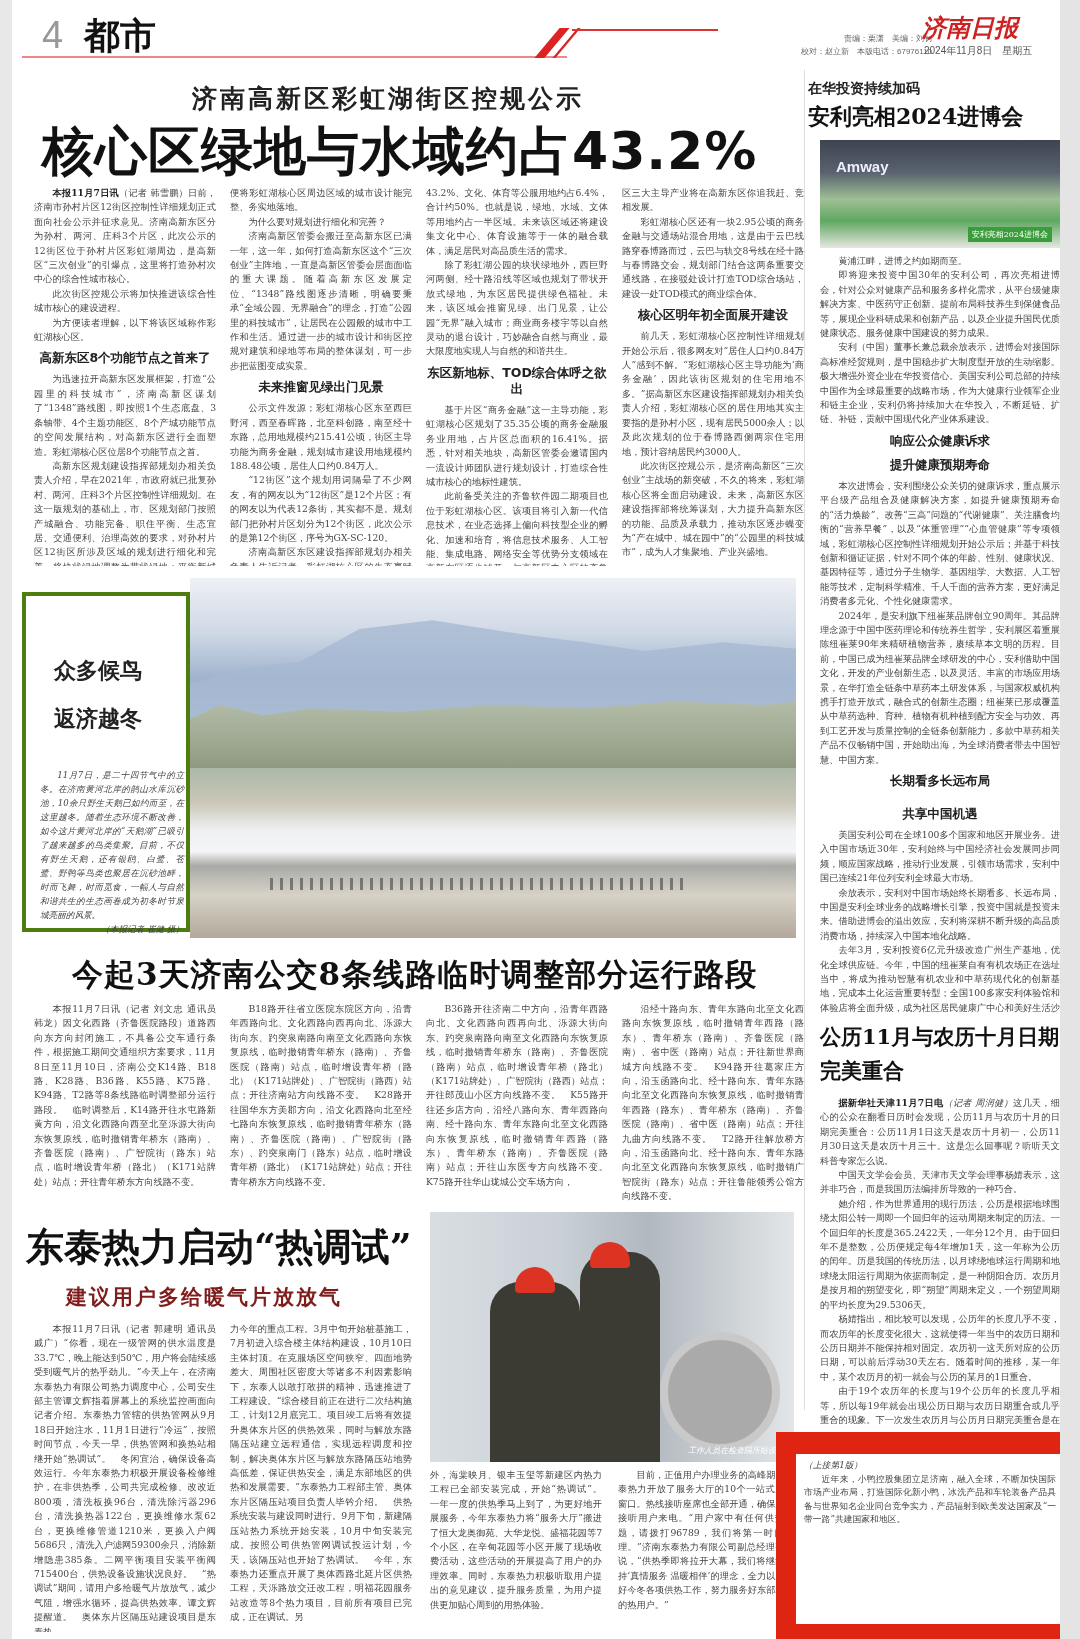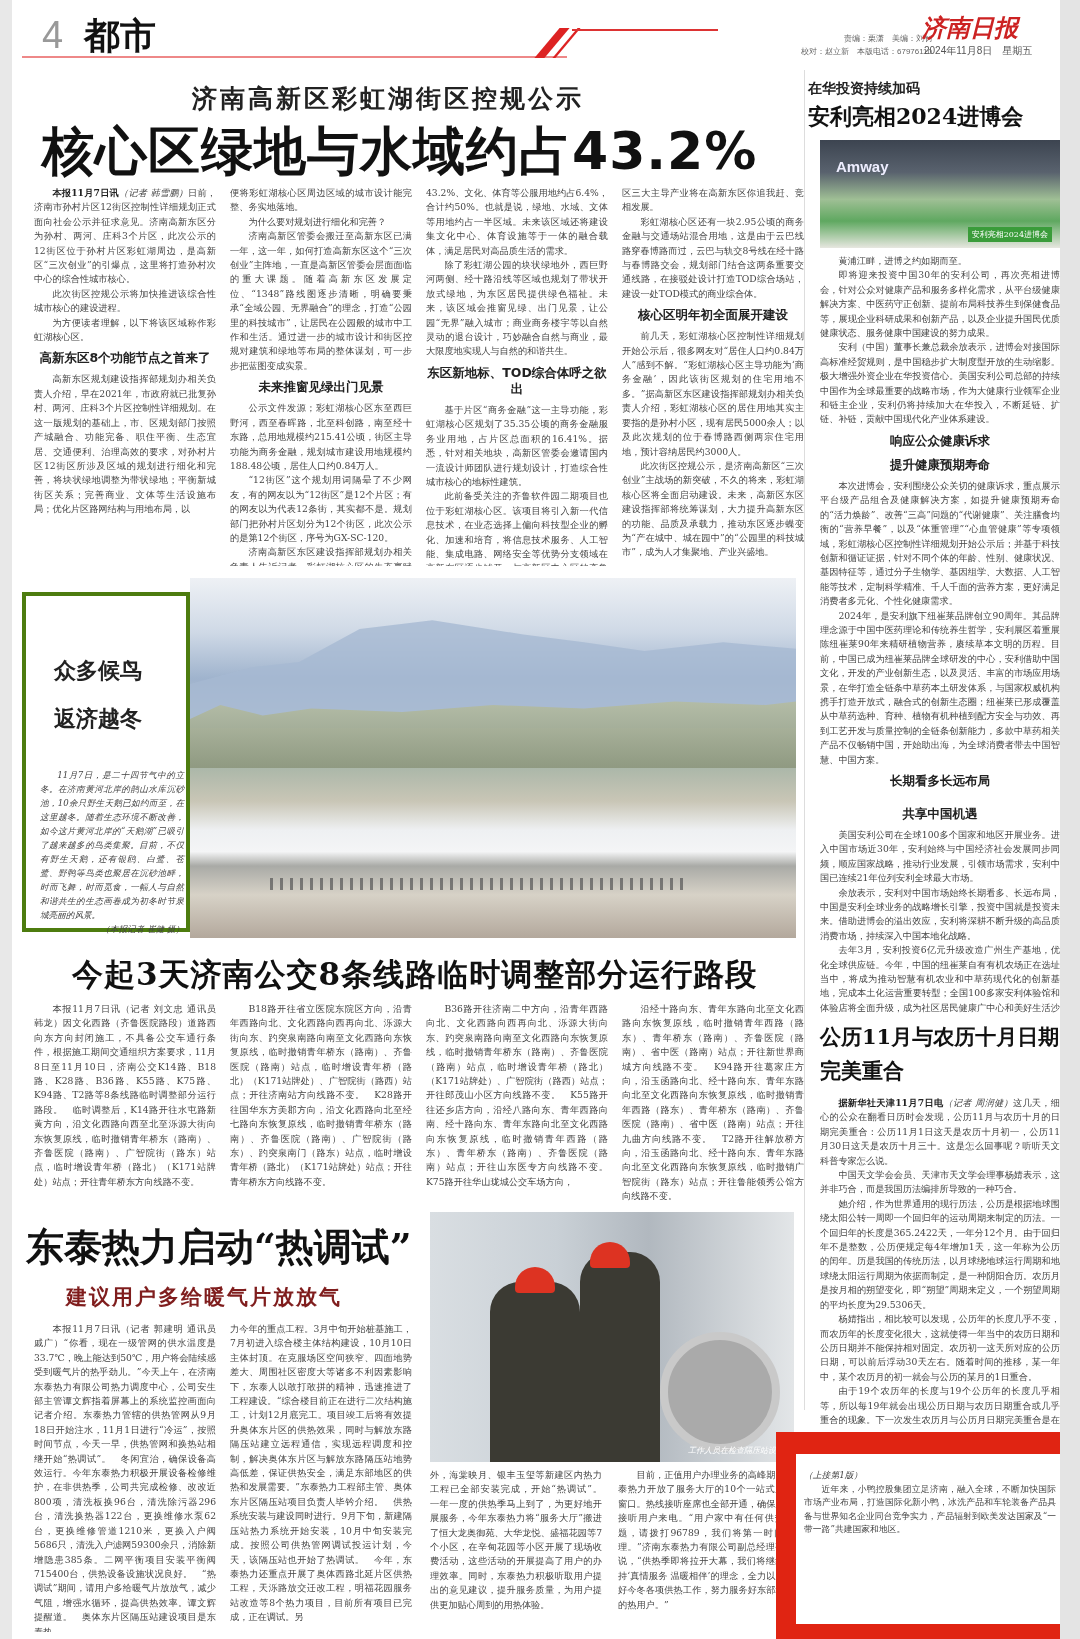--- a/index.html
+++ b/index.html
@@ -37,21 +37,21 @@
 .helmet{position:absolute;width:40px;height:26px;border-radius:20px 20px 4px 4px;background:#d32}
 .person{position:absolute;background:#3b3a33;border-radius:30px 30px 0 0}
 .pipe{position:absolute;border-radius:50%;border:8px solid #c9c9c9;background:#aaa}
 .subhead2{position:absolute;left:60px;top:954px;font-weight:bold;font-size:31px;color:#111;letter-spacing:1px}
 .heat-head{position:absolute;left:14px;top:1222px;font-family:"DejaVu Serif",serif;font-weight:bold;font-size:38px;color:#111}
 .heat-sub{position:absolute;left:54px;top:1283px;font-family:"DejaVu Sans",sans-serif;font-weight:bold;font-size:21px;color:#7f1d1d;letter-spacing:2px}
 .rside-kicker{position:absolute;left:808px;top:80px;font-family:"DejaVu Sans",sans-serif;font-weight:bold;font-size:14px;color:#222}
 .rside-title{position:absolute;left:808px;top:102px;font-weight:bold;font-size:22px;color:#111}
 .cal-title{position:absolute;left:808px;top:1020px;font-weight:bold;font-size:21px;color:#111;line-height:34px;width:250px}
 .redbox{position:absolute;left:764px;top:1432px;width:296px;height:207px;background:#e02412}
-.redbox .inner{position:absolute;left:20px;top:22px;width:268px;height:170px;background:#fff;padding:15px 8px;font-size:8.8px;line-height:13.6px;color:#444;text-align:justify}
+.redbox .inner{position:absolute;left:20px;top:22px;width:268px;height:170px;background:#fff;padding:5px 8px;font-size:8.8px;line-height:13.6px;color:#444;text-align:justify}
 .redbox .inner p{text-indent:2em}
 .caption-small{font-size:8px;color:#444}
 .vline{position:absolute;width:1px;background:#ddd}
 .scrollbar{position:absolute;left:1060px;top:0;width:20px;height:1639px;background:#e4e4e4}
 </style>
 </head>
 <body>
 
 <div class="page">
 
@@ -68,24 +68,25 @@
     </div>
     <div class="logo">济南日报</div>
     <div class="pubdate">2024年11月8日　星期五</div>
   </div>
 
   <div class="kicker">济南高新区彩虹湖街区控规公示</div>
   <div class="headline">核心区绿地与水域约占43.2%</div>
 
   <div class="cols" style="left:22px;top:186px;width:780px;height:380px">
     <div class="col" style="left:0;top:0;width:182px;height:380px">
-      <p><span class="lead">本报11月7日讯</span><span style="font-style:italic">（记者 韩雪鹏）</span><span>日前，济南市孙村片区12街区控制性详细规划正式面向社会公示并征求意见。济南高新东区分为孙村、两河、庄科3个片区，此次公示的12街区位于孙村片区彩虹湖周边，是高新区“三次创业”的引爆点，这里将打造孙村次中心的综合性城市核心。</span></p>
+      <p><span class="lead">本报11月7日讯</span><span style="">（记者 韩雪鹏）</span><span>日前，济南市孙村片区12街区控制性详细规划正式面向社会公示并征求意见。济南高新东区分为孙村、两河、庄科3个片区，此次公示的12街区位于孙村片区彩虹湖周边，是高新区“三次创业”的引爆点，这里将打造孙村次中心的综合性城市核心。</span></p>
       <p>此次街区控规公示将加快推进该综合性城市核心的建设进程。</p>
       <p>为方便读者理解，以下将该区域称作彩虹湖核心区。</p>
       <h4>高新东区8个功能节点之首来了</h4>
+      <p>为迅速拉开高新东区发展框架，打造“公园里的科技城市”，济南高新区谋划了“1348”路线图，即按照1个生态底盘、3条轴带、4个主题功能区、8个产城功能节点的空间发展结构，对高新东区进行全面塑造。彩虹湖核心区位居8个功能节点之首。</p>
       <p>高新东区规划建设指挥部规划办相关负责人介绍，早在2021年，市政府就已批复孙村、两河、庄科3个片区控制性详细规划。在这一版规划的基础上，市、区规划部门按照产城融合、功能完备、职住平衡、生态宜居、交通便利、治理高效的要求，对孙村片区12街区所涉及区域的规划进行细化和完善，将块状绿地调整为带状绿地；平衡新城街区关系；完善商业、文体等生活设施布局；优化片区路网结构与用地布局，以</p>
     </div>
     <div class="col" style="left:196px;top:0;width:182px;height:380px">
       <p style="text-indent:0">便将彩虹湖核心区周边区域的城市设计能完整、务实地落地。</p>
       <p>为什么要对规划进行细化和完善？</p>
       <p>济南高新区管委会搬迁至高新东区已满一年，这一年，如何打造高新东区这个“三次创业”主阵地，一直是高新区管委会层面面临的重大课题。随着高新东区发展定位、“1348”路线图逐步清晰，明确要秉承“全域公园、无界融合”的理念，打造“公园里的科技城市”，让居民在公园般的城市中工作和生活。通过进一步的城市设计和街区控规对建筑和绿地等布局的整体谋划，可一步步把蓝图变成实景。</p>
       <h4>未来推窗见绿出门见景</h4>
       <p>公示文件发源；彩虹湖核心区东至西巨野河，西至春晖路，北至科创路，南至经十东路，总用地规模约215.41公顷，街区主导功能为商务金融，规划城市建设用地规模约188.48公顷，居住人口约0.84万人。</p>
       <p>“12街区”这个规划用词隔晕了不少网友，有的网友以为“12街区”是12个片区；有的网友以为代表12条街，其实都不是。规划部门把孙村片区划分为12个街区，此次公示的是第12个街区，序号为GX-SC-120。</p>
       <p>济南高新区东区建设指挥部规划办相关负责人告诉记者，彩虹湖核心区的生态禀赋非常优越，核心区绿地与水域约占</p>

